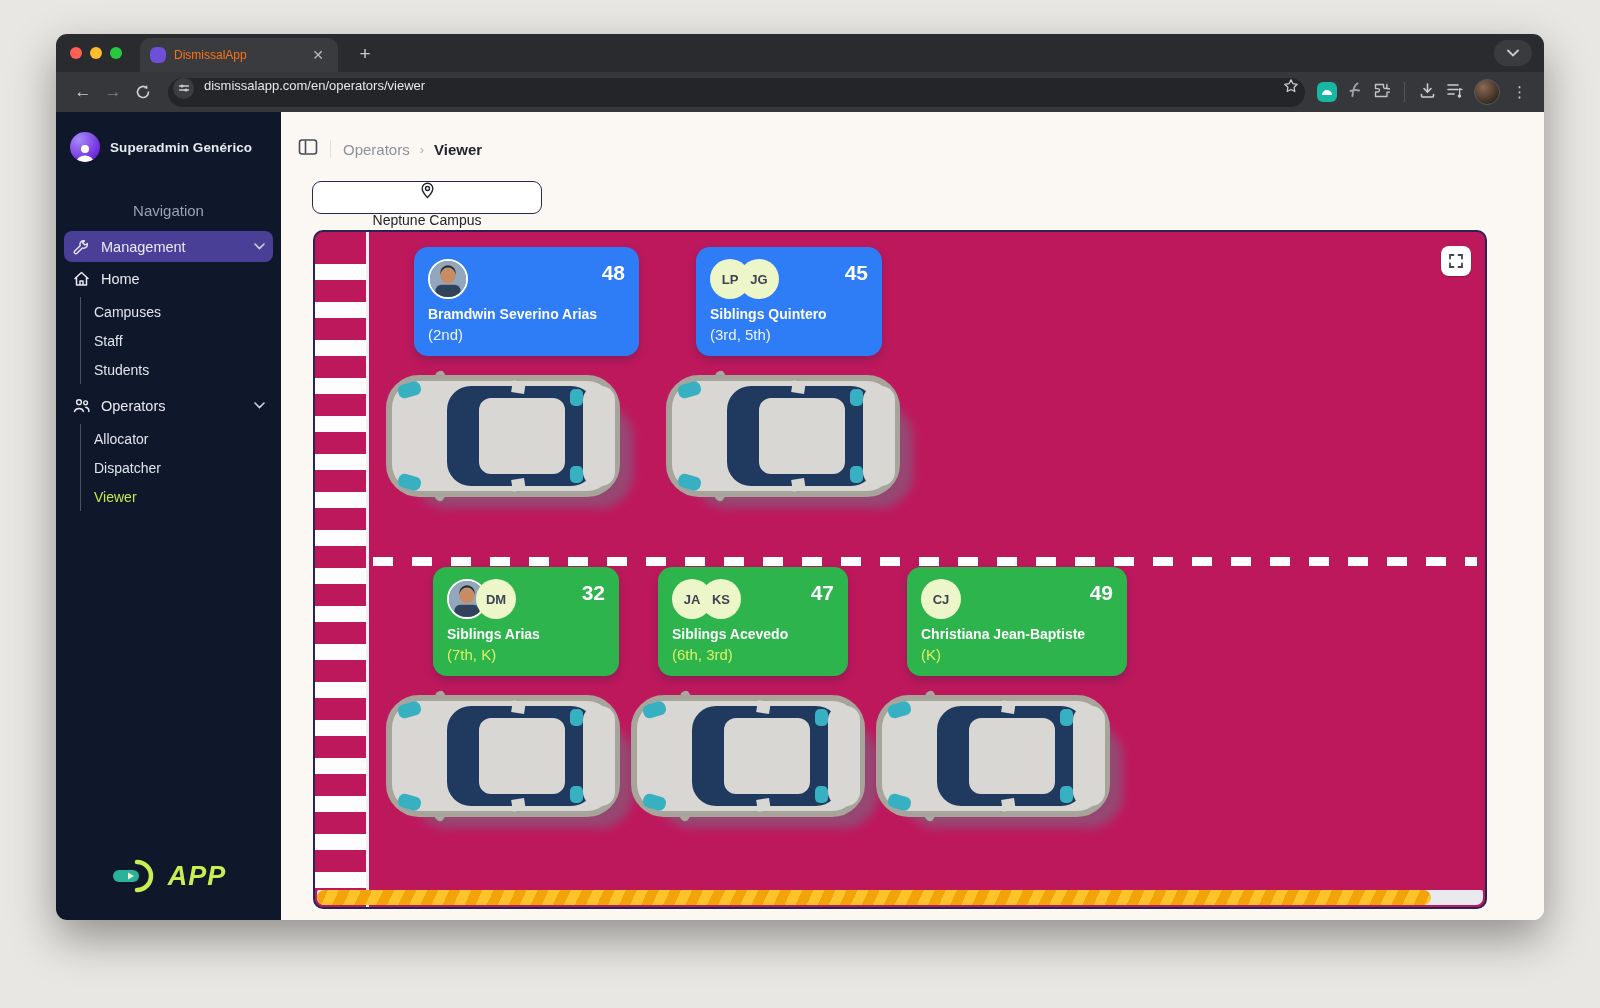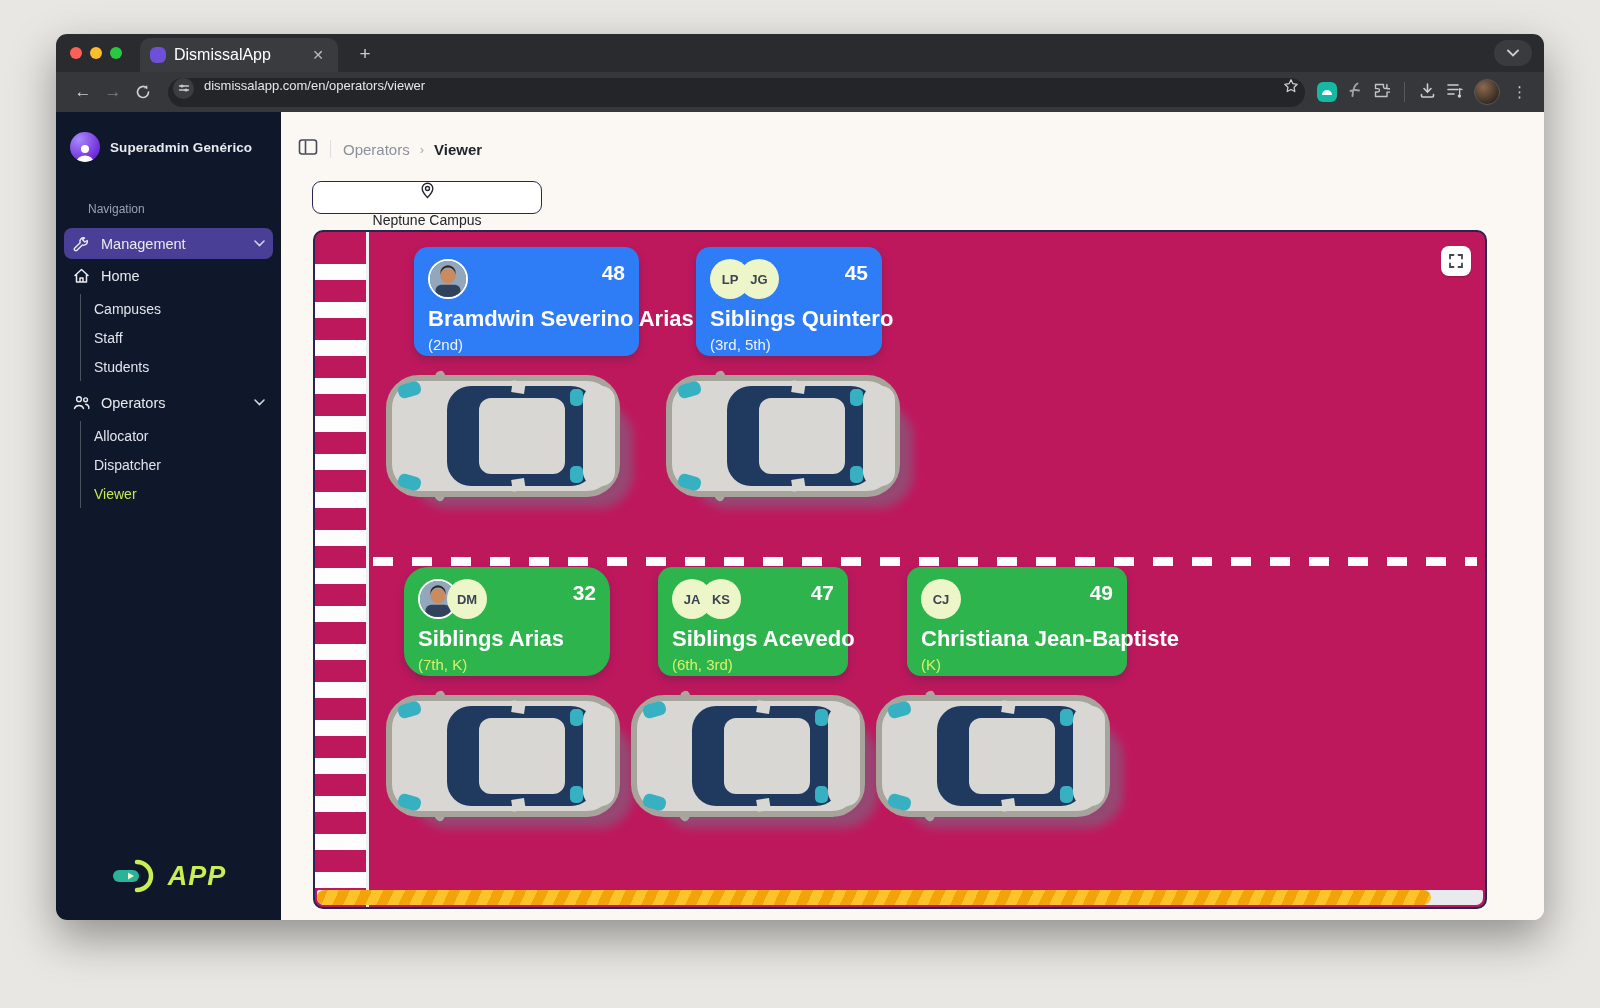--- a/index.html
+++ b/index.html
@@ -11,21 +11,21 @@
   .window { position:absolute; left:56px; top:34px; width:1488px; height:886px;
             border-radius:11px; overflow:hidden; background:#fbf8f4;
             box-shadow:0 18px 45px rgba(0,0,0,.38); display:flex; flex-direction:column; }
   .tabstrip { height:38px; background:#2a2b2e; position:relative; flex:0 0 auto; }
   .traffic { position:absolute; left:14px; top:13px; display:flex; gap:8px; }
   .tl { width:12px; height:12px; border-radius:50%; }
   .tl.red{background:#ff5f57;} .tl.yellow{background:#febc2e;} .tl.green{background:#28c840;}
   .tab { position:absolute; left:84px; bottom:0; width:198px; height:34px; background:#3a3b3f;
          border-radius:10px 10px 0 0; display:flex; align-items:center; padding:0 10px; gap:8px; }
   .favicon { width:16px; height:16px; border-radius:6px; background:#6d4fd8; flex:0 0 auto; }
-  .tab-title { font-size:16px; color:#ffffff; flex:1; white-space:nowrap; overflow:hidden; }
+  .tab-title { font-size:12px; color:#f97316; flex:1; white-space:nowrap; overflow:hidden; }
   .tab-close { color:#b9bbbe; font-size:14px; line-height:1; padding:2px 4px; cursor:default; }
   .newtab { position:absolute; left:296px; bottom:5px; width:26px; height:26px; color:#c9cbce;
             font-size:19px; display:flex; align-items:center; justify-content:center; border-radius:50%; }
   .tabsearch { position:absolute; right:12px; top:6px; width:38px; height:26px; border-radius:13px;
                background:#3a3b3f; display:flex; align-items:center; justify-content:center; color:#c9cbce; }
 
   .toolbar { height:40px; background:#36373b; display:flex; align-items:center; padding:0 12px; flex:0 0 auto; }
   .navbtn { width:30px; height:30px; display:flex; align-items:center; justify-content:center;
             color:#cdced1; font-size:17px; border-radius:50%; }
   .navbtn.dim { color:#7b7d81; }
@@ -45,21 +45,21 @@
 
   
   .browser-content { flex:1; display:flex; min-height:0; }
   .sidebar { width:225px; background:#0f172a; color:#e9eaf0; display:flex; flex-direction:column;
              padding:18px 8px 18px; flex:0 0 auto; }
   .user-row { display:flex; align-items:center; gap:10px; padding:2px 6px 0; }
   .user-avatar { width:30px; height:30px; border-radius:50%; flex:0 0 auto;
                  background:radial-gradient(circle at 30% 25%, #a78bfa, #6d28d9 75%);
                  display:flex; align-items:flex-end; justify-content:center; overflow:hidden; }
   .user-name { font-size:13.5px; font-weight:700; letter-spacing:.1px; }
-  .nav-label { margin:40px 24px 12px; font-size:12px; color:#9aa0b6; }
+  .nav-label { margin:40px 24px 12px; font-size:15px; color:#9aa0b6;text-align:center; }
   .nav { list-style:none; font-size:14.5px; }
   .nav-item { display:flex; align-items:center; gap:11px; height:31px; padding:0 8px;
               border-radius:8px; margin-bottom:1px; cursor:default; }
   .nav-item .nicon { width:18px; display:flex; justify-content:center; flex:0 0 auto; }
   .nav-item.active-pill { background:#4a3f97; }
   .nav-item .chev { margin-left:auto; display:flex; }
   .sub { list-style:none; margin:3px 0 6px 16px; border-left:1px solid rgba(255,255,255,.25); }
   .sub li { height:29px; display:flex; align-items:center; padding-left:13px; font-size:14px; color:#e2e4ec; }
   .sub li.lime { color:#c6e94e; }
   .logo { margin-top:auto; display:flex; align-items:center; justify-content:center; padding-bottom:8px; }
@@ -100,21 +100,21 @@
   .pcard.green { background:#2eb44c; }
   .pcard-top { display:flex; align-items:flex-start; }
   .avatars { display:flex; }
   .av { width:40px; height:40px; border-radius:50%; flex:0 0 auto; }
   .av.initials { background:#edf6c8; color:#3c4352; display:flex; align-items:center;
                  justify-content:center; font-size:13px; font-weight:600; }
   .av + .av { margin-left:-11px; }
   .av.photo { border:2.5px solid #fff; overflow:hidden; }
   .av.photo svg { display:block; width:100%; height:100%; }
   .pcard-num { margin-left:auto; font-size:21px; font-weight:700; padding-top:2px; }
-  .pcard-name { font-size:22px; font-weight:700; margin-top:7px; white-space:nowrap; }
+  .pcard-name { font-size:14px; font-weight:700; margin-top:7px; white-space:nowrap; }
   .pcard-grade { font-size:15px; margin-top:4px; font-weight:500; }
   .pcard.blue .pcard-grade { color:#eef3ff; }
   .pcard.green .pcard-grade { color:#d9f167; }
 
   .car { position:absolute; width:250px; height:140px; }
   .car svg { display:block; width:100%; height:100%; overflow:visible; }
 </style>
 </head>
 <body>
 
@@ -359,21 +359,21 @@
               <div class="pcard-top">
                 <div class="avatars">
                   <div class="av initials">LP</div>
                   <div class="av initials">JG</div>
                 </div>
                 <div class="pcard-num">45</div>
               </div>
               <div class="pcard-name">Siblings Quintero</div>
               <div class="pcard-grade">(3rd, 5th)</div>
             </div>
-            <div class="pcard green" style="left: 89px; top: 335px; width: 206px; border-radius: 24px;">
+            <div class="pcard green" style="left: 118px; top: 335px; width: 186px;">
               <div class="pcard-top">
                 <div class="avatars">
                   <div class="av photo">
                     <svg viewBox="0 0 40 40">
                       <rect width="40" height="40" fill="#93a7bc"></rect>
                       <circle cx="20" cy="16.5" r="8.3" fill="#c88c60"></circle>
                       <path d="M11.7 15.5a8.3 8.3 0 0 1 16.6 0q1-6-3-8.8a8.3 8.3 0 0 0-10.6 0q-4 2.8-3 8.8z" fill="#352a22"></path>
                       <rect x="6" y="26.5" width="28" height="15" rx="6.5" fill="#31425c"></rect>
                     </svg>
                   </div>

